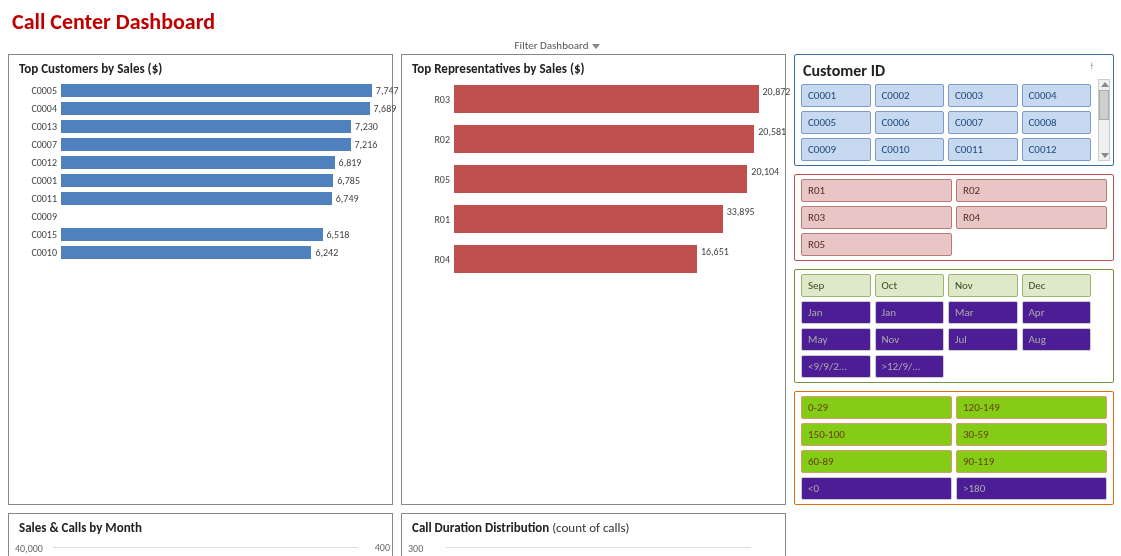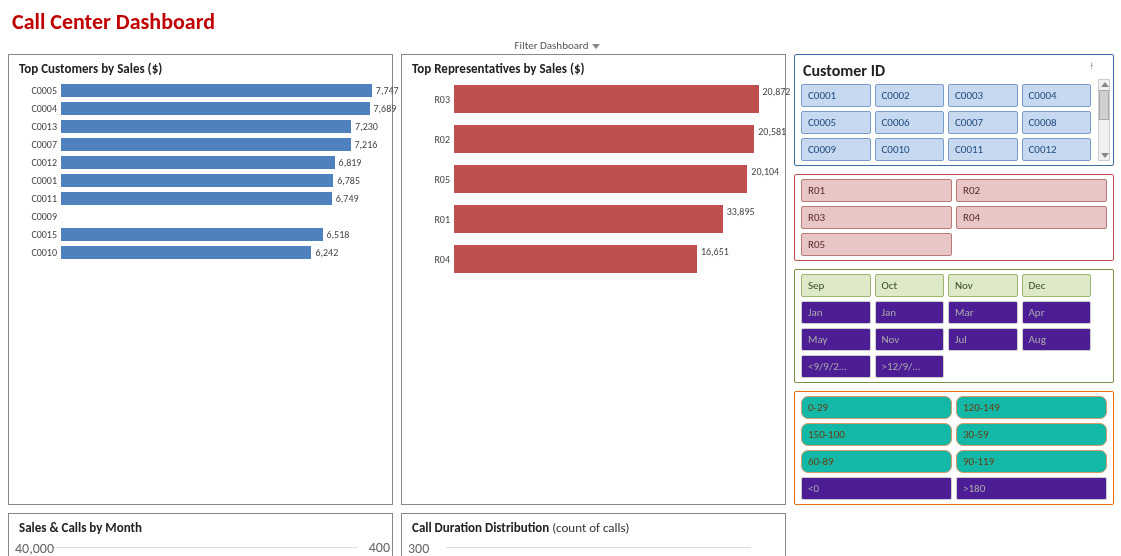--- a/index.html
+++ b/index.html
@@ -18,21 +18,21 @@
   .hbar-track { flex:1; position:relative; }
   .hbar-fill { height:13px; background:#4e81bd; }
   .hbar-fill.red { background:#c0504d; }
   .hbar-val { position:absolute; font-size:10px; color:#444; top:0; }
   .hbar-row.big { height:34px; margin-bottom:6px; }
   .hbar-row.big .hbar-fill { height:28px; }
   
   .colchart { position:relative; height:200px; padding: 6px 10px 4px 10px; }
   .plot { position:absolute; left:44px; right:34px; top:10px; bottom:40px; }
   .grid-h { position:absolute; left:0; right:0; border-top:1px solid #ddd; }
-  .ytick { position:absolute; left:-38px; font-size:14px; color:#666; transform:translateY(-50%); }
+  .ytick { position:absolute; left:-38px; font-size:10px; color:#666; transform:translateY(-50%); }
   .ytick.r { left:auto; right:-32px; }
   .bars { position:absolute; inset:0; display:flex; align-items:flex-end; }
   .barcol { flex:1; display:flex; justify-content:center; align-items:flex-end; }
   .bar { width:36px; background:#9bbb59; }
   .bar.orange { background:#f79646; width:44px; }
   .line-svg { position:absolute; inset:0; }
   
   .slicer { border:1.5px solid #3b6ea5; border-radius:2px; padding:4px 6px 4px 6px; position:relative; }
   .slicer.red { border-color:#c0504d; }
   .slicer.green { border-color:#76923c; }
@@ -44,21 +44,21 @@
   .scroll-ghost .arr{position:absolute;left:2px;width:0;height:0;border-left:4px solid transparent;border-right:4px solid transparent;}
   .scroll-ghost .arr.up{top:2px;border-bottom:5px solid #888;}
   .scroll-ghost .arr.dn{bottom:2px;border-top:5px solid #888;}
   .chipgrid { display:grid; gap:4px; }
   .chipgrid.c4 { grid-template-columns:repeat(4,1fr); padding-right:16px;}
   .chipgrid.c2 { grid-template-columns:repeat(2,1fr);}
   .chip { border:1px solid #999; border-radius:2px; padding:4px 6px; font-size:11px; background:#f5f5f5; cursor:pointer; }
   .chip.blue { background:#c6d9f0; border-color:#7a9cc6; color:#1f497d;}
   .chip.red { background:#e7c6c5; border-color:#b97a78; color:#5a2a29;}
   .chip.green { background:#dde9c9; border-color:#9bb46e; color:#3a4d20;}
-  .chip.orange { background:#14b8a6; border-color:#d79b6a; color:#6a3b11;border-radius:7px;}
+  .chip.orange { background:#84cc16; border-color:#d79b6a; color:#6a3b11;}
   .chip.dim { background:#4c1d95; color:#aaa; border-color:#ccc;}
   .rightcol { display:flex; flex-direction:column; gap:8px;}
 </style>
 </head>
 <body>
 
 <div class="title">Call Center Dashboard</div>
 
 <div class="filter-bar">
   <span><span>Filter Dashboard</span><span class="chev"></span></span>

